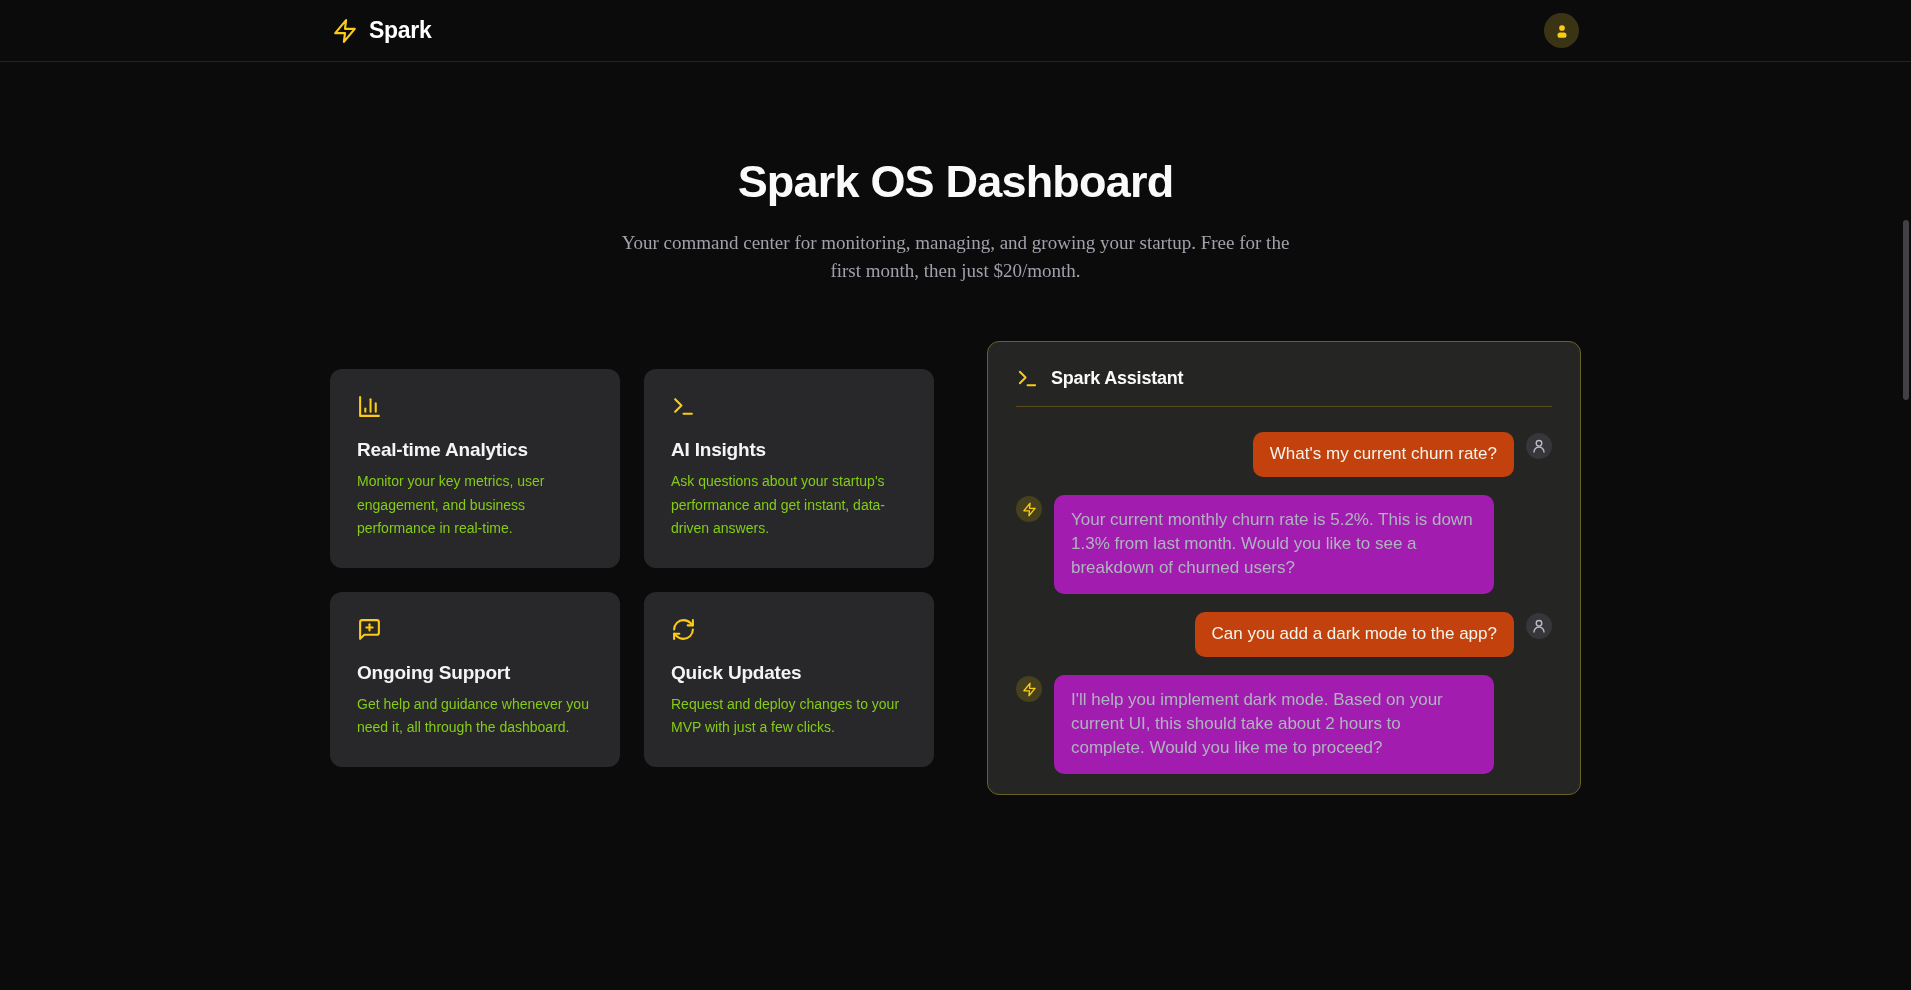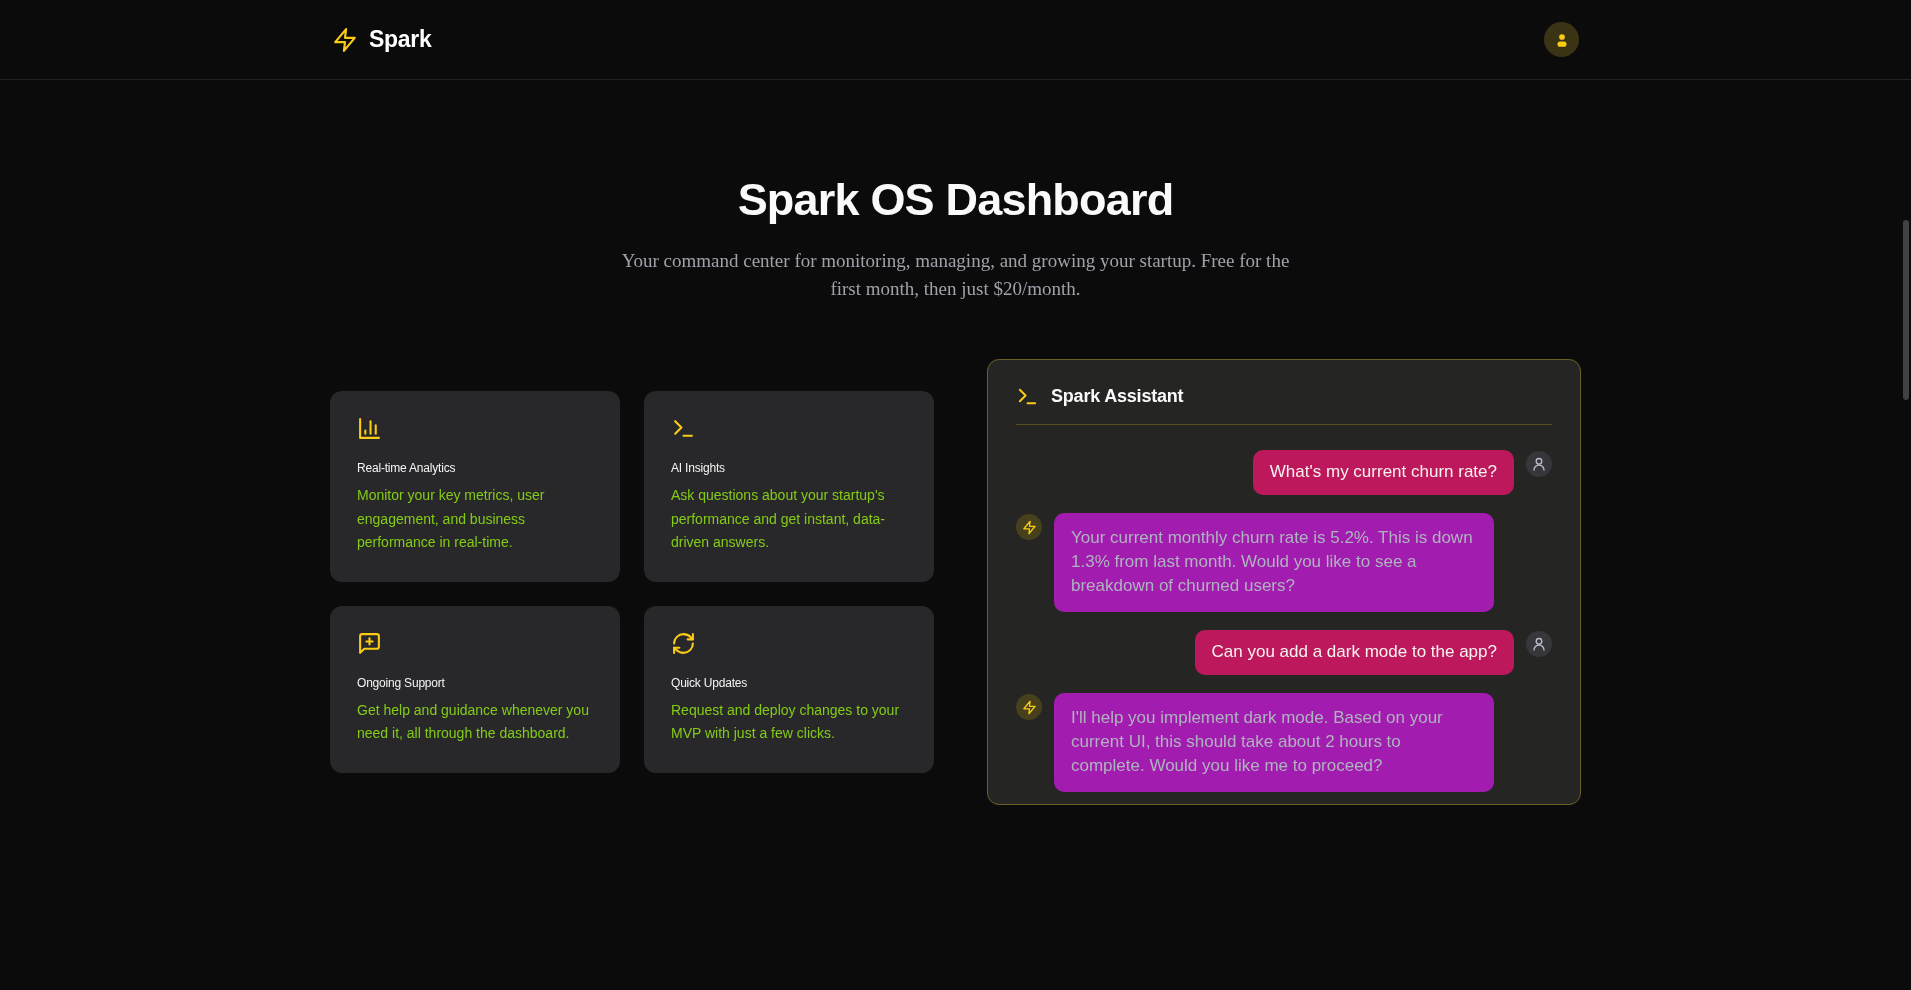--- a/index.html
+++ b/index.html
@@ -7,21 +7,21 @@
     width:1911px; height:990px;
     background:#0b0b0c;
     overflow:hidden;
     font-family:"Liberation Sans","DejaVu Sans",sans-serif;
     color:#fafafa;
     -webkit-font-smoothing:antialiased;
   }
 
   
   .header {
-    height:80px;
+    height:62px;
     display:flex; align-items:center;
     padding:0 332px;
     border-bottom:1px solid #232327;
     position:relative;
     background:#0b0b0c;
   }
   .brand { display:flex; align-items:center; gap:11px; cursor:pointer; }
   .brand-name { font-size:23px; font-weight:700; color:#ffffff; letter-spacing:-0.3px; }
   .nav {
     position:absolute; left:50%; top:0; transform:translateX(-50%);
@@ -50,47 +50,47 @@
     gap:53px; margin-top:56px;
   }
 
   
   .features { display:grid; grid-template-columns:290px 290px; gap:24px; }
   .card {
     background:#28282a; border-radius:12px;
     padding:25px 27px 27px 27px;
   }
   .card-icon { color:#facc15; display:inline-flex; }
-  .card-title { font-size:12px; font-weight:400; color:#f4f4f5; margin-top:16px; letter-spacing:-0.2px; }
+  .card-title { font-size:19px; font-weight:700; color:#f4f4f5; margin-top:16px; letter-spacing:-0.2px; }
   .card-desc { font-size:14px; line-height:23.5px; color:#84cc16; margin-top:9px; }
 
   
   .panel {
     width:594px;
     background:#252524;
     border:1px solid #6a6127;
     border-radius:12px;
-    padding:25px 28px 12px 28px;
+    padding:25px 28px 20px 28px;
   }
   .panel-head { display:flex; align-items:center; gap:12px; }
   .panel-head-icon { color:#facc15; display:inline-flex; }
   .panel-title { font-size:18px; font-weight:700; color:#fafafa; letter-spacing:-0.2px; }
   .panel-divider { margin-top:16px; border-top:1px solid rgba(234,179,8,0.28); }
 
   .messages { margin-top:25px; display:flex; flex-direction:column; gap:18px; }
   .msg-row { display:flex; align-items:flex-start; gap:12px; }
   .msg-row.user { justify-content:flex-end; }
   .chat-avatar {
     width:26px; height:26px; border-radius:50%; flex:none; margin-top:1px;
     display:flex; align-items:center; justify-content:center;
   }
   .chat-avatar.human { background:#36363b; color:#b9bec7; }
   .chat-avatar.bot   { background:#46401d; color:#facc15; }
   .bubble { border-radius:10px; padding:10px 17px 11px; font-size:17px; line-height:24px; }
-  .bubble.user { background:#be185d; color:#f5f4ec; }
+  .bubble.user { background:#c2410c; color:#f5f4ec; }
   .bubble.bot  { background:#a21caf; color:#aeb4bd; max-width:440px; padding:13px 17px 14px; }
 
   
   .scrollbar-track { position:fixed; right:0; top:0; width:10px; height:990px; }
   .scrollbar-thumb {
     position:absolute; right:2px; top:220px;
     width:6px; height:180px; border-radius:3px;
     background:#414144;
   }
 

